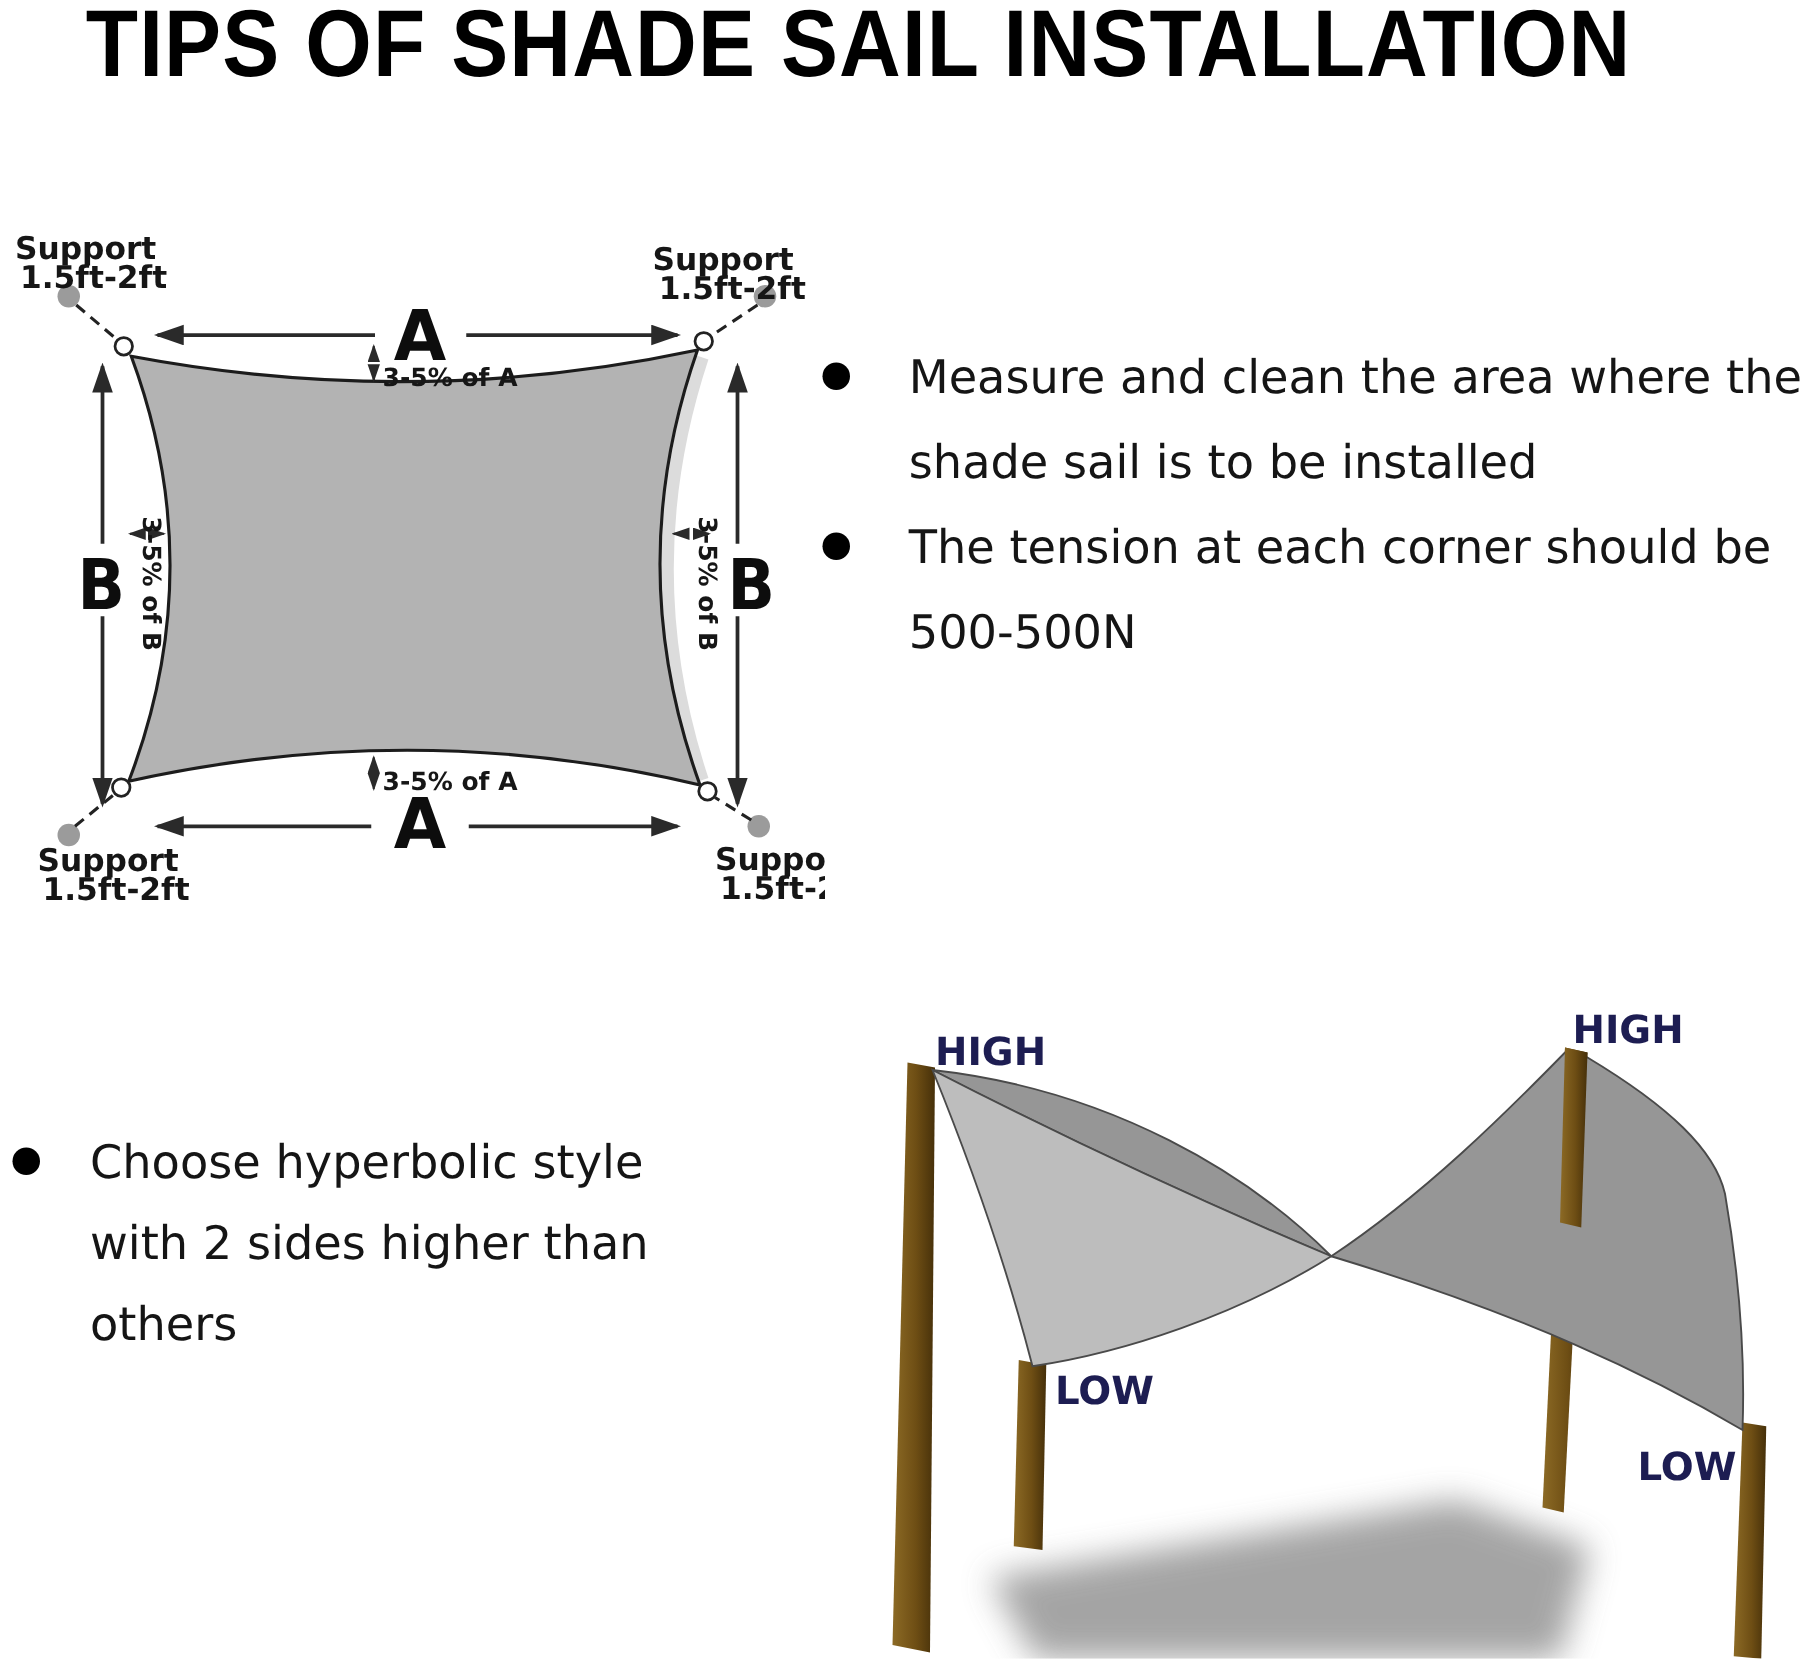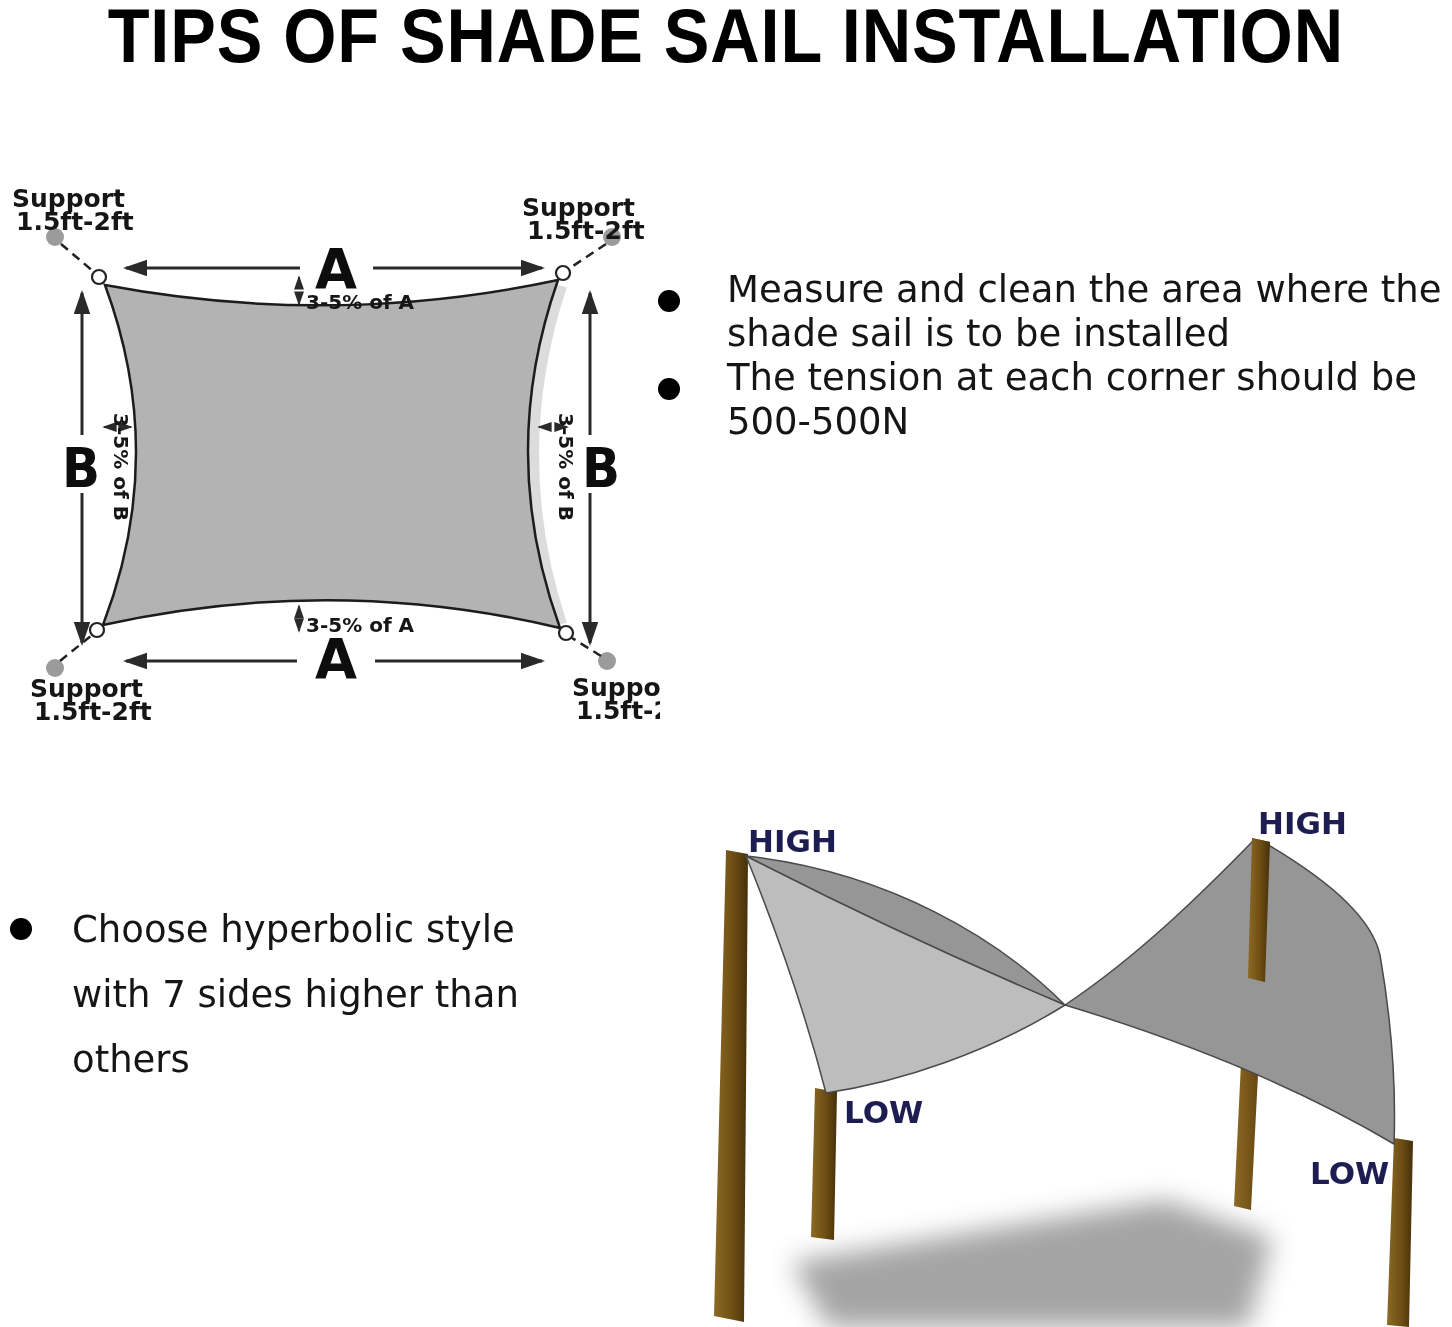--- a/index.html
+++ b/index.html
@@ -1,32 +1,32 @@
 <!DOCTYPE html>
 <html><head>
 <meta charset="utf-8">
 <style>
   html,body{margin:0;padding:0;background:#fff;}
   body{width:1452px;height:1327px;position:relative;overflow:hidden;
        font-family:"DejaVu Sans",sans-serif;color:#151515;}
-  .title{position:absolute;top:0;left:0;width:1452px;text-align:center;
+  .title{position:absolute;top:0;left:0;width:1452px;text-align:left;
          font-family:"Liberation Sans",sans-serif;font-weight:900;font-size:76px;
          line-height:72px;color:#000;white-space:nowrap;}
   .title>span{display:inline-block;transform:scaleX(.9);transform-origin:center;letter-spacing:1px;}
   .svgbox{position:absolute;}
   #diagram{left:0;top:160px;width:660px;height:580px;}
   #illustration{left:660px;top:790px;width:792px;height:537px;}
   .tips{position:absolute;}
   #tips-right{left:650px;top:268px;width:800px;}
   #tips-left{left:8px;top:897px;width:575px;}
   .tip{display:flex;align-items:flex-start;}
   .dot{width:22px;height:22px;border-radius:50%;background:#000;flex:none;margin-top:22px;}
   #tips-right .dot{margin-left:8px;}
   #tips-left .dot{margin-left:2px;}
-  .tip-text{font-size:37px;line-height:44px;padding-left:47px;}
+  .tip-text{font-size:37px;line-height:68px;padding-left:47px;}
   #tips-left .tip-text{line-height:65px;padding-left:40px;}
   #tips-left .dot{margin-top:21px;}
   svg text{font-family:"DejaVu Sans",sans-serif;}
   .lbl{font-size:25px;font-weight:700;fill:#161616;}
   .sag{font-size:20px;font-weight:700;fill:#161616;}
   .big{font-size:56px;font-weight:900;fill:#0d0d0d;}
   .hilow{font-size:31px;font-weight:600;}
 </style>
 </head>
 <body>
@@ -101,21 +101,21 @@
   </div>
   <div class="tip">
     <span class="dot"></span>
     <span class="tip-text">The tension at each corner should be 500-500N</span>
   </div>
 </div>
 
 <div id="tips-left" class="tips">
   <div class="tip">
     <span class="dot"></span>
-    <span class="tip-text">Choose hyperbolic style with 7 sides higher than others</span>
+    <span class="tip-text">Choose hyperbolic style with 2 sides higher than others</span>
   </div>
 </div>
 
 <svg id="illustration" class="svgbox" viewBox="0 0 792 537">
   <defs>
     <linearGradient id="wood" x1="0" y1="0" x2="1" y2="0">
       <stop offset="0" stop-color="#8c6a25"></stop>
       <stop offset="0.55" stop-color="#6e4e14"></stop>
       <stop offset="1" stop-color="#46300a"></stop>
     </linearGradient>

